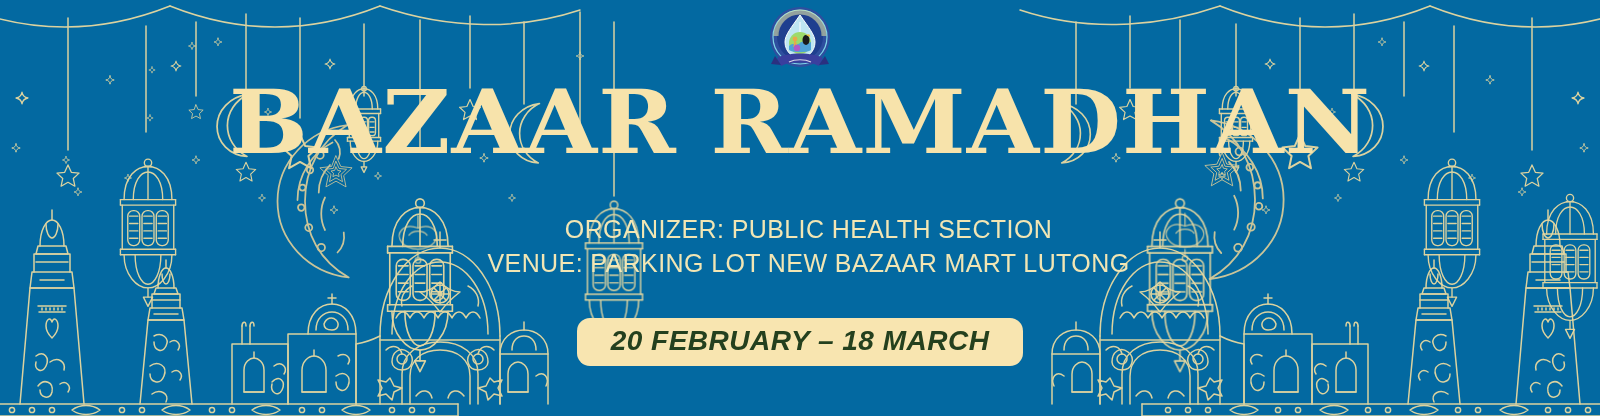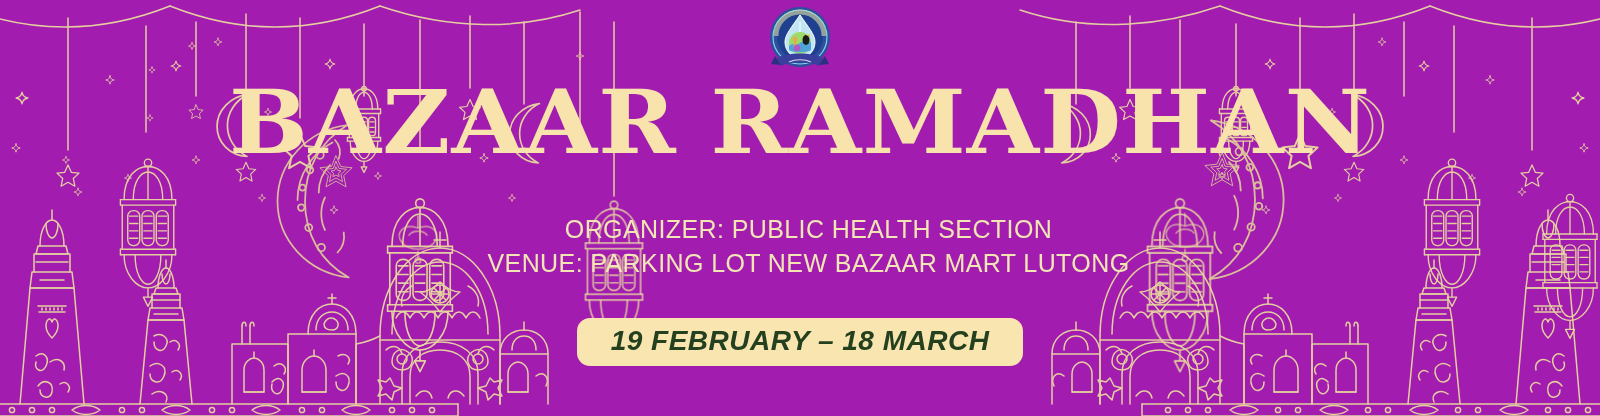--- a/index.html
+++ b/index.html
@@ -5,21 +5,21 @@
   * { margin:0; padding:0; box-sizing:border-box; }
   html, body {
     width:1600px; height:416px;
     background:#1d3318;
     font-family:"Liberation Sans", sans-serif;
     overflow:hidden;
   }
   .banner{
     position:relative;
     width:1600px; height:416px;
-    background:#a21caf;
+    background:#0369a1;
     overflow:hidden;
   }
   .deco{
     position:absolute; top:0; left:0;
     width:1600px; height:416px;
     pointer-events:none;
   }
 
   
   .logo{
@@ -576,16 +576,16 @@
   </div>
 
   <div class="title">BAZAAR RAMADHAN</div>
 
   <div class="subtitle">
     <div>ORGANIZER: PUBLIC HEALTH SECTION</div>
     <div>VENUE: PARKING LOT NEW BAZAAR MART LUTONG</div>
   </div>
 
   <div class="pill-wrap">
-    <div class="pill">19 FEBRUARY – 18 MARCH</div>
+    <div class="pill">20 FEBRUARY – 18 MARCH</div>
   </div>
 
 </div>
 
 </body></html>

